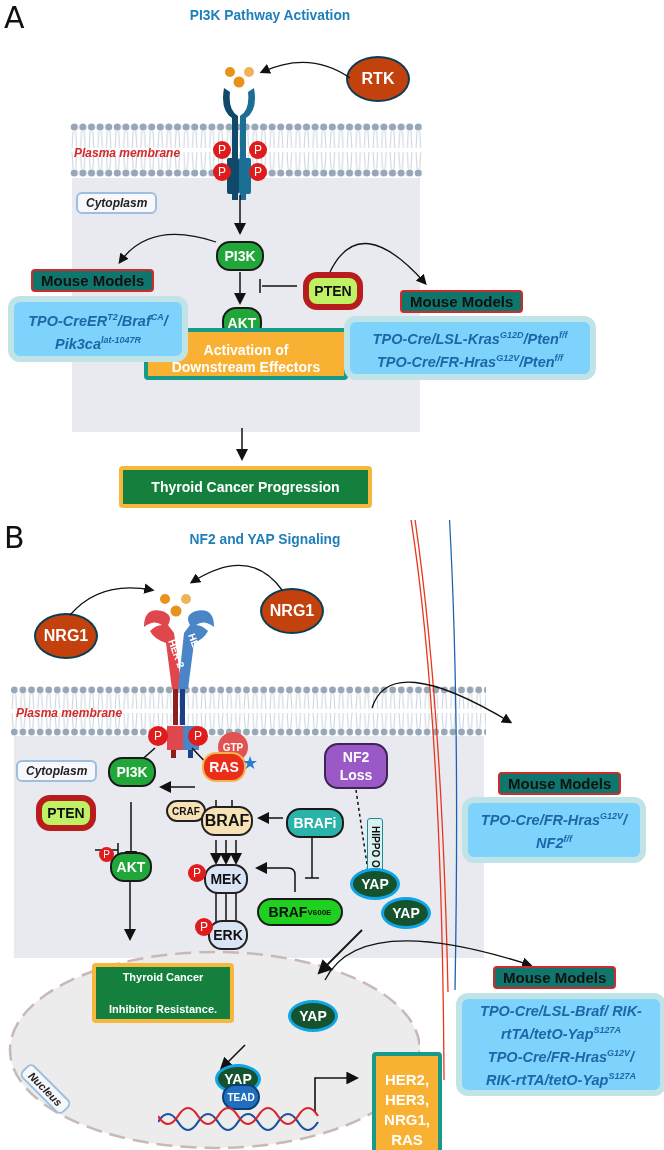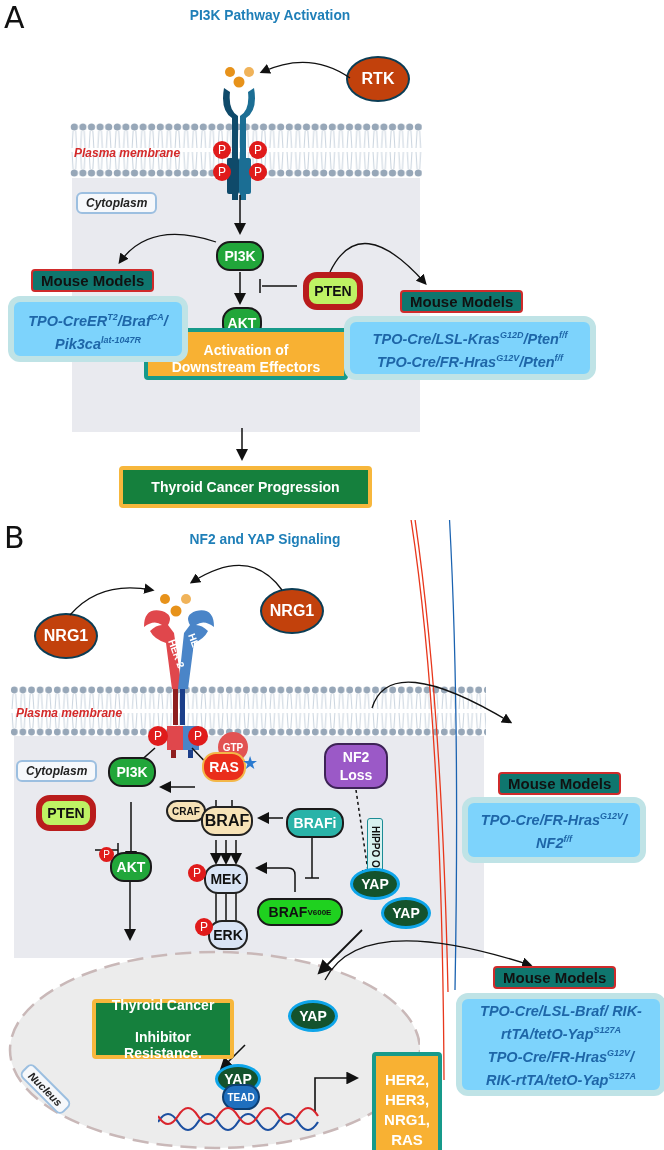--- a/index.html
+++ b/index.html
@@ -222,21 +222,21 @@
 <div class="abs yap" style="left:381px;top:897px;width:44px;height:26px;">YAP</div>
 <div class="abs yap" style="left:288px;top:1000px;width:44px;height:26px;">YAP</div>
 <div class="abs yap" style="left:215px;top:1064px;width:40px;height:24px;">YAP</div>
 <div class="abs pill" style="left:222px;top:1084px;width:34px;height:22px;background:#1f6fbe;border:2px solid #0d3f72;font-size:10px;">TEAD</div>
 
 <svg class="abs" style="left:158px;top:1100px;" width="170" height="34">
   <path d="M0 22 Q10 6 20 22 T40 22 T60 22 T80 22 T100 22 T120 22 T140 22 T160 22" fill="none" stroke="#1b4fa0" stroke-width="2.2"></path>
   <path d="M0 16 Q10 32 20 16 T40 16 T60 16 T80 16 T100 16 T120 16 T140 16 T160 16" fill="none" stroke="#d9242c" stroke-width="2.2"></path>
 </svg>
 
-<div class="abs red-box" style="left:92px;top:963px;width:134px;height:52px;font-size:14px;line-height:16px;margin-top:36px;">
+<div class="abs red-box" style="left:92px;top:963px;width:134px;height:52px;font-size:11px;line-height:16px;">
   <div><span>Thyroid Cancer</span><br><br><span>Inhibitor Resistance.</span></div>
 </div>
 
 <div class="abs orange-box" style="left:372px;top:1052px;width:62px;height:108px;flex-direction:column;font-size:15px;line-height:20px;">
   <div>HER2,</div>
   <div>HER3,</div>
   <div>NRG1,</div>
   <div>RAS</div>
 </div>
 

